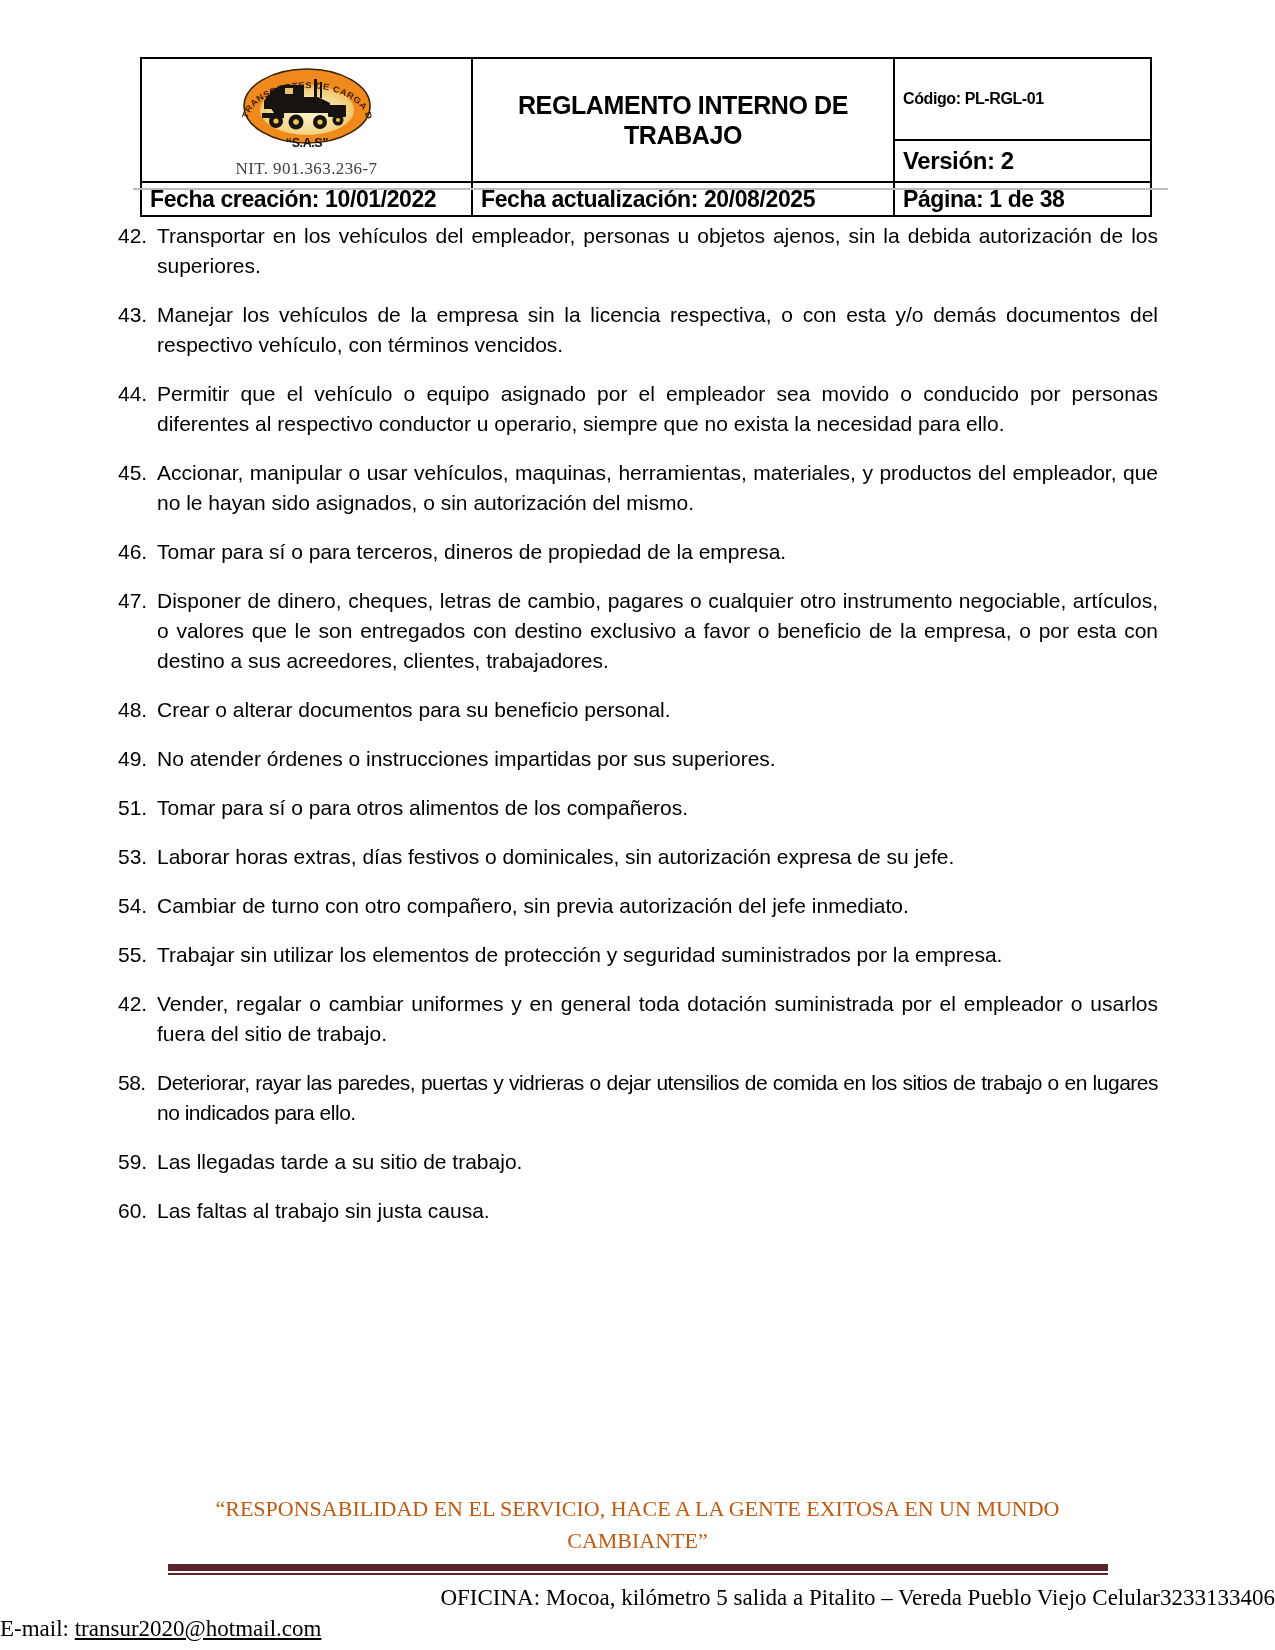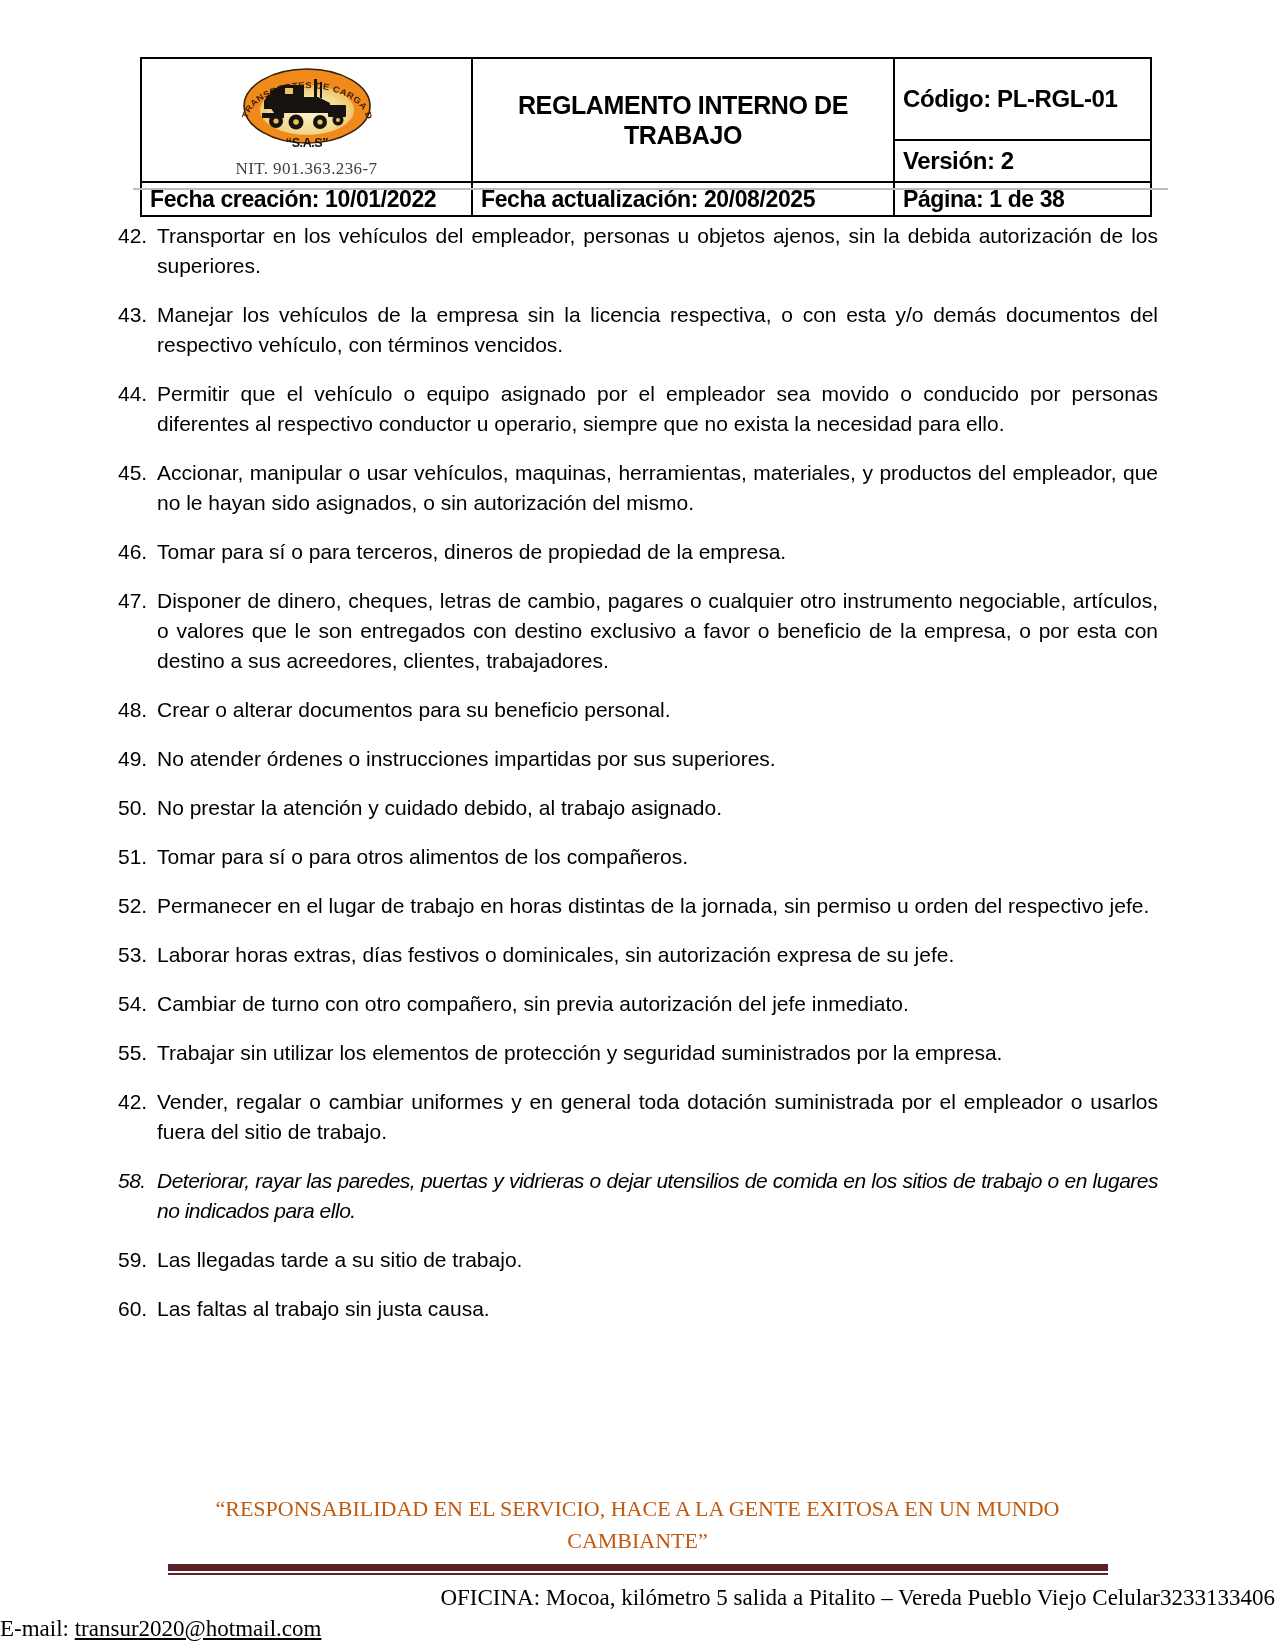--- a/index.html
+++ b/index.html
@@ -18,42 +18,42 @@
   }
   .hdr-table td{
     border:2px solid #000;
     padding:0 8px;
     vertical-align:middle;
     font-weight:bold;
     letter-spacing:-0.4px;
   }
   td.logo-cell{width:329px;text-align:center;padding:2px 0;}
   td.title-cell{width:404px;text-align:center;font-size:25px;line-height:30px;}
-  td.code-cell{width:239px;height:57px;font-size:24px;}
+  td.code-cell{width:239px;height:57px;font-size:16px;}
   td.version-cell{height:27px;font-size:24px;}
   td.fecha-cell{height:32px;font-size:23px;white-space:nowrap;}
   .table-underline{
     position:absolute;left:133px;top:188px;width:1035px;height:2px;
     background:#bcbcbc;
   }
   .logo-wrap{display:inline-block;text-align:center;}
   .nit-line{
     font-family:"Liberation Serif",serif;
     font-weight:normal;font-size:17px;letter-spacing:0.4px;
     margin-top:-2px;color:#404040;
   }
   
   .rules{
     position:absolute;left:118px;top:221px;width:1040px;
     font-size:21px;line-height:30px;
   }
   .rule{display:flex;margin:0 0 19px 0;}
   .rule .num{flex:none;width:39px;}
   .rule .txt{flex:1;text-align:justify;}
-  .rule.condensed .txt,.rule.condensed .num{letter-spacing:-0.5px;font-style:italic;}
+  .rule.condensed .txt,.rule.condensed .num{letter-spacing:-0.5px;}
   
   .footer{position:absolute;left:0;top:1484px;width:1275px;margin-top:9px;}
   .slogan{
     width:960px;margin:0 auto;text-align:center;
     font-family:"Liberation Serif",serif;
     font-size:22px;line-height:32px;
     color:var(--slogan-color,#C05A11);
   }
   .hrule{width:940px;margin:7px auto 0 auto;}
   .hrule .thick{height:7px;background:var(--rule-color,#5B2228);}
@@ -158,30 +158,22 @@
       </div>
       <div class="rule">
         <span class="num">48.</span>
         <span class="txt">Crear o alterar documentos para su beneficio personal.</span>
       </div>
       <div class="rule">
         <span class="num">49.</span>
         <span class="txt">No atender órdenes o instrucciones impartidas por sus superiores.</span>
       </div>
       <div class="rule">
-        <span class="num">50.</span>
-        <span class="txt">No prestar la atención y cuidado debido, al trabajo asignado.</span>
-      </div>
-      <div class="rule">
         <span class="num">51.</span>
         <span class="txt">Tomar para sí o para otros alimentos de los compañeros.</span>
-      </div>
-      <div class="rule">
-        <span class="num">52.</span>
-        <span class="txt">Permanecer en el lugar de trabajo en horas distintas de la jornada, sin permiso u orden del respectivo jefe.</span>
       </div>
       <div class="rule">
         <span class="num">53.</span>
         <span class="txt">Laborar horas extras, días festivos o dominicales, sin autorización expresa de su jefe.</span>
       </div>
       <div class="rule">
         <span class="num">54.</span>
         <span class="txt">Cambiar de turno con otro compañero, sin previa autorización del jefe inmediato.</span>
       </div>
       <div class="rule">

